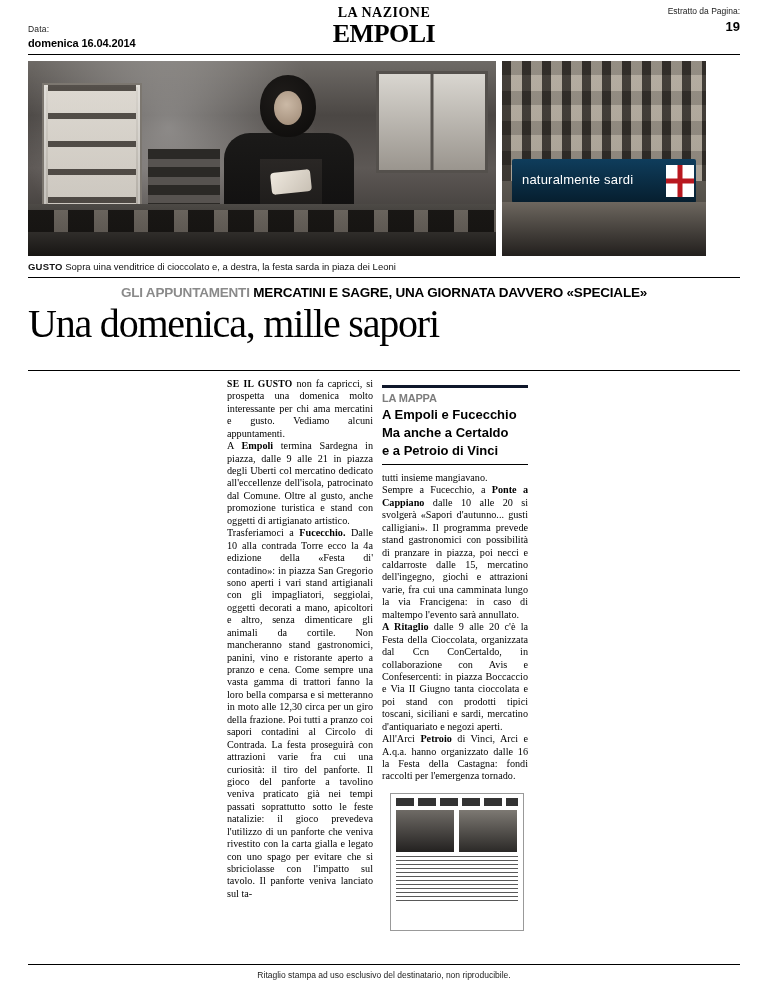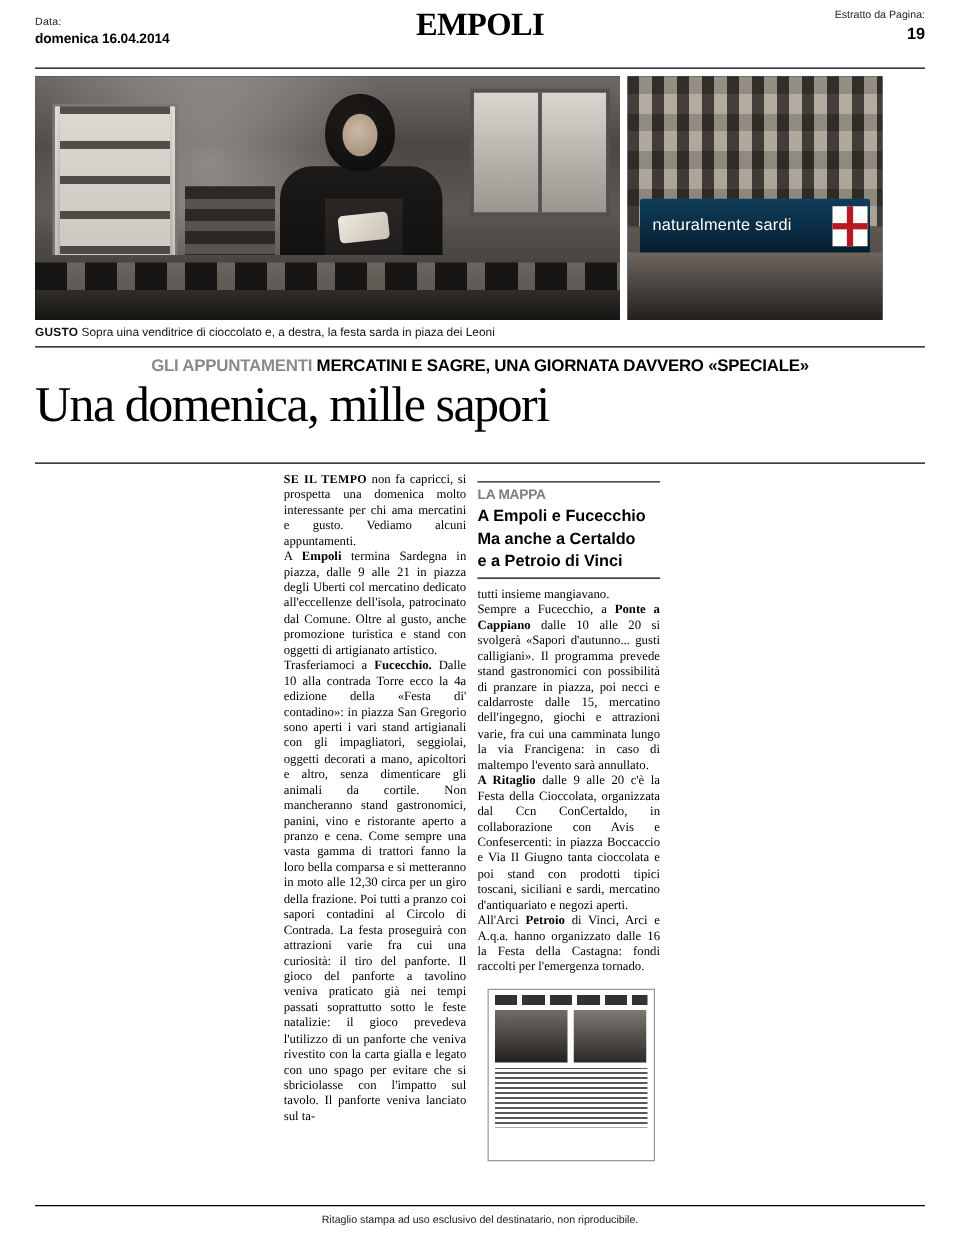--- a/index.html
+++ b/index.html
@@ -25,21 +25,21 @@
 
   
   .masthead {
     position: relative;
     height: 44px;
     padding-top: 6px;
   }
   .mast-left {
     position: absolute;
     left: 0;
-    top: 12px;
+    top: 24px;
     font-family: "Liberation Sans", sans-serif;
   }
   .mast-left .lbl {
     font-size: 8.5px;
     color: #222;
     letter-spacing: 0.2px;
   }
   .mast-left .date {
     font-size: 11px;
     font-weight: bold;
@@ -87,21 +87,21 @@
   
   .photo-row {
     display: flex;
     gap: 6px;
     margin-top: 6px;
     height: 195px;
   }
   .photo {
     position: relative;
     overflow: hidden;
-    background: #000000;
+    background: #15803d;
   }
   .photo.main { width: 468px; }
   .photo.side { width: 204px; }
 
   
   .photo.main .bg {
     position: absolute; inset: 0;
     background:
       radial-gradient(circle at 30% 34%, rgba(255,255,255,0.35), rgba(0,0,0,0) 42%),
       linear-gradient(180deg, #6e6a66 0%, #4b4744 28%, #5d5855 55%, #2e2b29 100%);
@@ -290,21 +290,21 @@
     hyphens: auto;
     -webkit-hyphens: auto;
   }
   .col p { margin: 0; text-indent: 0; }
   .col p + p { margin-top: 0; }
   .col b { font-weight: bold; }
   .smallcaps { font-weight: bold; font-size: 9.6px; letter-spacing: 0.3px; }
 
   
   .mapbox {
-    border-top: 1px solid #0f172a;
+    border-top: 3px solid #0f172a;
     border-bottom: 1px solid #000;
     margin: 7px 0 7px 0;
     padding: 4px 0 5px 0;
   }
   .mapbox .mtitle {
     font-family: "Liberation Sans", sans-serif;
     font-size: 11px;
     font-weight: bold;
     color: #7d7d7d;
     letter-spacing: -0.2px;
@@ -364,20 +364,21 @@
 <body>
 
 <div class="page">
 
   <div class="masthead">
     <div class="mast-left">
       <div class="lbl">Data:</div>
       <div class="date">domenica 16.04.2014</div>
     </div>
     <div class="mast-center">
+      <div class="nazione">LA NAZIONE</div>
       <div class="empoli">EMPOLI</div>
     </div>
     <div class="mast-right">
       <div class="lbl">Estratto da Pagina:</div>
       <div class="pg">19</div>
     </div>
   </div>
   <div class="rule"></div>
 
   <div class="photo-row">
@@ -418,21 +419,21 @@
   <h1 class="headline">
     <span class="l2">Una domenica, mille sapori</span>
   </h1>
   <div class="hr-thin"></div>
 
   <div class="body-area">
     <div class="gutter-left"></div>
 
     <div class="col">
       <p>
-        <span class="smallcaps">SE IL TEMPO</span>
+        <span class="smallcaps">SE IL GUSTO</span>
         <span> non fa capricci, si prospetta una domenica molto interessante per chi ama mercatini e gusto. Vediamo alcuni appuntamenti.</span>
       </p>
       <p>A <b>Empoli</b> termina Sardegna in piazza, dalle 9 alle 21 in piazza degli Uberti col mercatino dedicato all'eccellenze dell'isola, patrocinato dal Comune. Oltre al gusto, anche promozione turistica e stand con oggetti di artigianato artistico.</p>
       <p>Trasferiamoci a <b>Fucecchio.</b> Dalle 10 alla contrada Torre ecco la 4a edizione della «Festa di' contadino»: in piazza San Gregorio sono aperti i vari stand artigianali con gli impagliatori, seggiolai, oggetti decorati a mano, apicoltori e altro, senza dimenticare gli animali da cortile. Non mancheranno stand gastronomici, panini, vino e ristorante aperto a pranzo e cena. Come sempre una vasta gamma di trattori fanno la loro bella comparsa e si metteranno in moto alle 12,30 circa per un giro della frazione. Poi tutti a pranzo coi sapori contadini al Circolo di Contrada. La festa proseguirà con attrazioni varie fra cui una curiosità: il tiro del panforte. Il gioco del panforte a tavolino veniva praticato già nei tempi passati soprattutto sotto le feste natalizie: il gioco prevedeva l'utilizzo di un panforte che veniva rivestito con la carta gialla e legato con uno spago per evitare che si sbriciolasse con l'impatto sul tavolo. Il panforte veniva lanciato sul ta-</p>
     </div>
 
     <div class="col">
 
       <div class="mapbox">
         <div class="mtitle">LA MAPPA</div>

